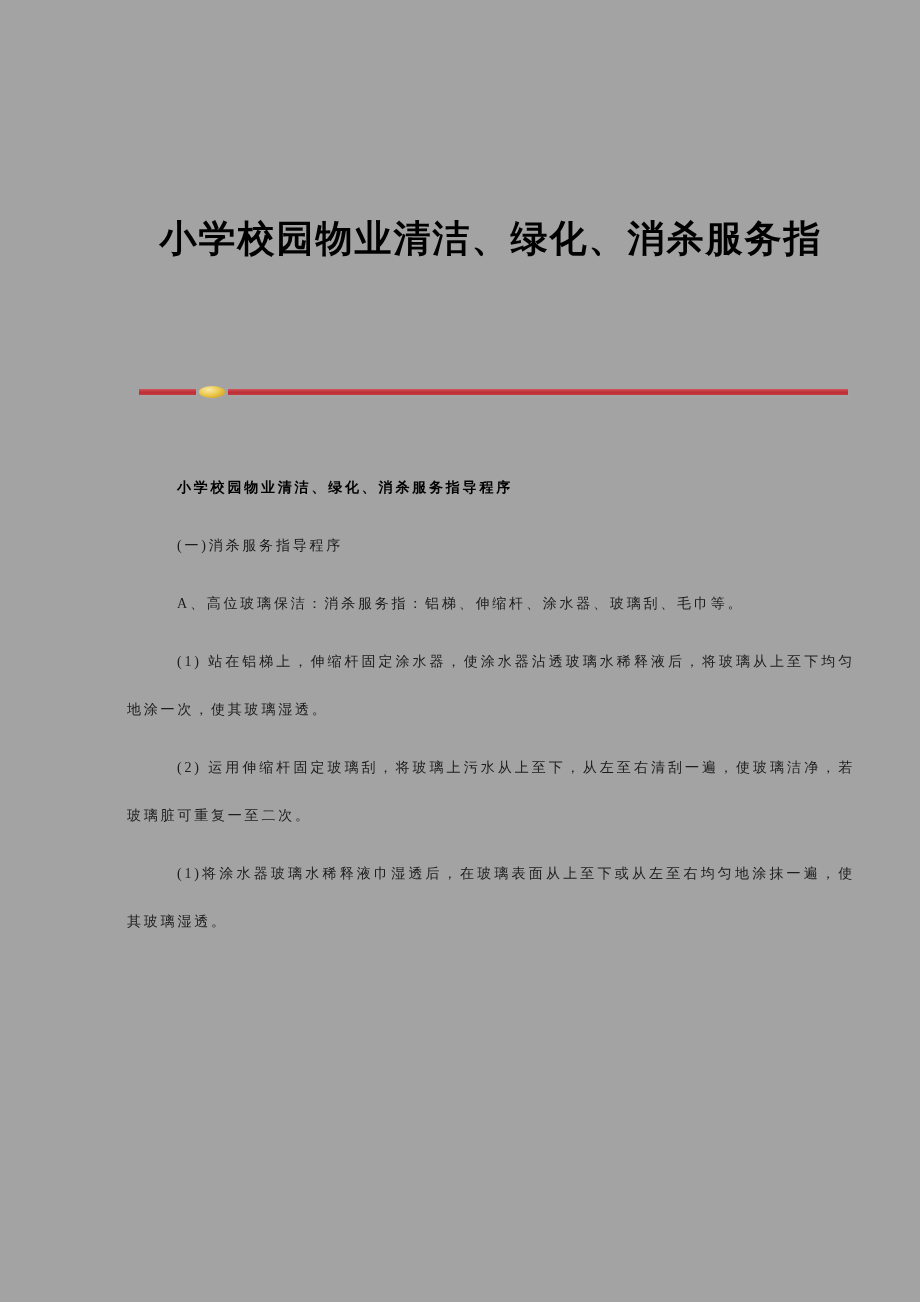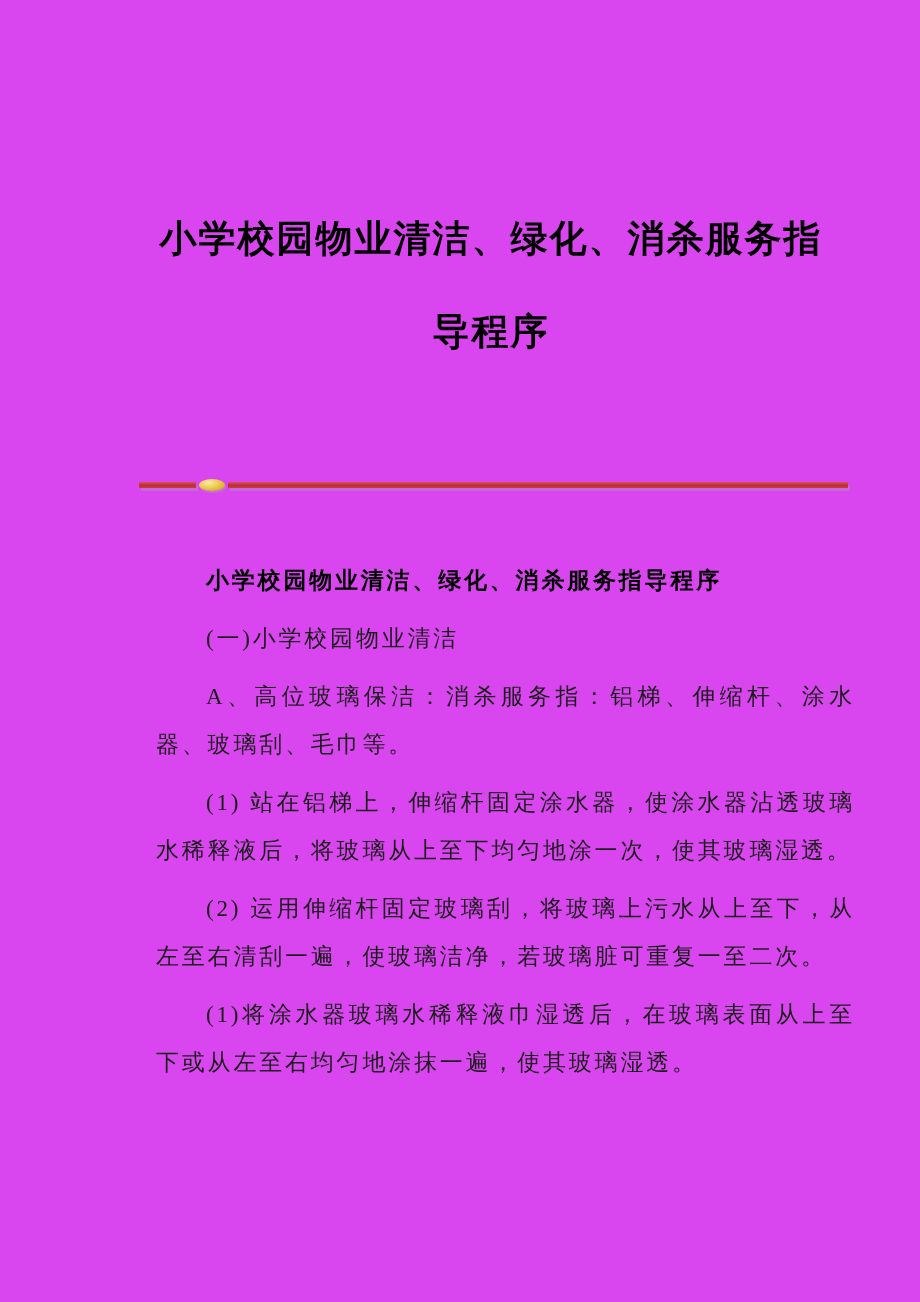--- a/index.html
+++ b/index.html
@@ -12,21 +12,21 @@
     height: 1302px;
     overflow: hidden;
     font-family: "Liberation Serif", "DejaVu Serif", serif;
     color: #151515;
   }
   .page {
     box-sizing: border-box;
     width: 920px;
     height: 1302px;
     padding: 192px 65px 0 127px;
-    background: #d946ef;
+    background: #a3a3a3;
   }
   
   .doc-title {
     margin: 0;
     font-size: 37px;
     font-weight: bold;
     line-height: 93px;
     letter-spacing: 2px;
     text-align: center;
     color: #000000;
@@ -55,54 +55,52 @@
     margin: 0 3px;
     border-radius: 50%;
     background: radial-gradient(ellipse at 38% 32%, #f8eaa9 0%, #ecc94f 45%, #dcb133 70%, #c3952a 100%);
     box-shadow: 1px 2px 0 rgba(170,170,170,0.4);
   }
   .divider .seg-long {
     width: 620px;
   }
   
   .doc-body {
-    font-size: 23px;
+    font-size: 14px;
     line-height: 48px;
     letter-spacing: 2.8px;
     text-align: justify;
     color: #1c1c1c;
-    margin-left: 29px;
   }
   .para {
     margin: 0 0 10px 0;
     text-indent: 50px;
   }
   .para.bold {
     font-weight: bold;
     color: #000000;
   }
 </style>
 </head>
 <body>
 
 <div class="page">
 
   <h1 class="doc-title">
     <span class="title-line">小学校园物业清洁、绿化、消杀服务指</span>
-    <span class="title-line">导程序</span>
   </h1>
 
   <div class="divider">
     <span class="seg seg-short"></span>
     <span class="ball"></span>
     <span class="seg seg-long"></span>
   </div>
 
   <div class="doc-body">
     <p class="para bold">小学校园物业清洁、绿化、消杀服务指导程序</p>
-    <p class="para">(一)小学校园物业清洁</p>
+    <p class="para">(一)消杀服务指导程序</p>
     <p class="para">A、高位玻璃保洁：消杀服务指：铝梯、伸缩杆、涂水器、玻璃刮、毛巾等。</p>
     <p class="para">(1) 站在铝梯上，伸缩杆固定涂水器，使涂水器沾透玻璃水稀释液后，将玻璃从上至下均匀地涂一次，使其玻璃湿透。</p>
     <p class="para">(2) 运用伸缩杆固定玻璃刮，将玻璃上污水从上至下，从左至右清刮一遍，使玻璃洁净，若玻璃脏可重复一至二次。</p>
     <p class="para">(1)将涂水器玻璃水稀释液巾湿透后，在玻璃表面从上至下或从左至右均匀地涂抹一遍，使其玻璃湿透。</p>
   </div>
 
 </div>
 
 </body></html>

